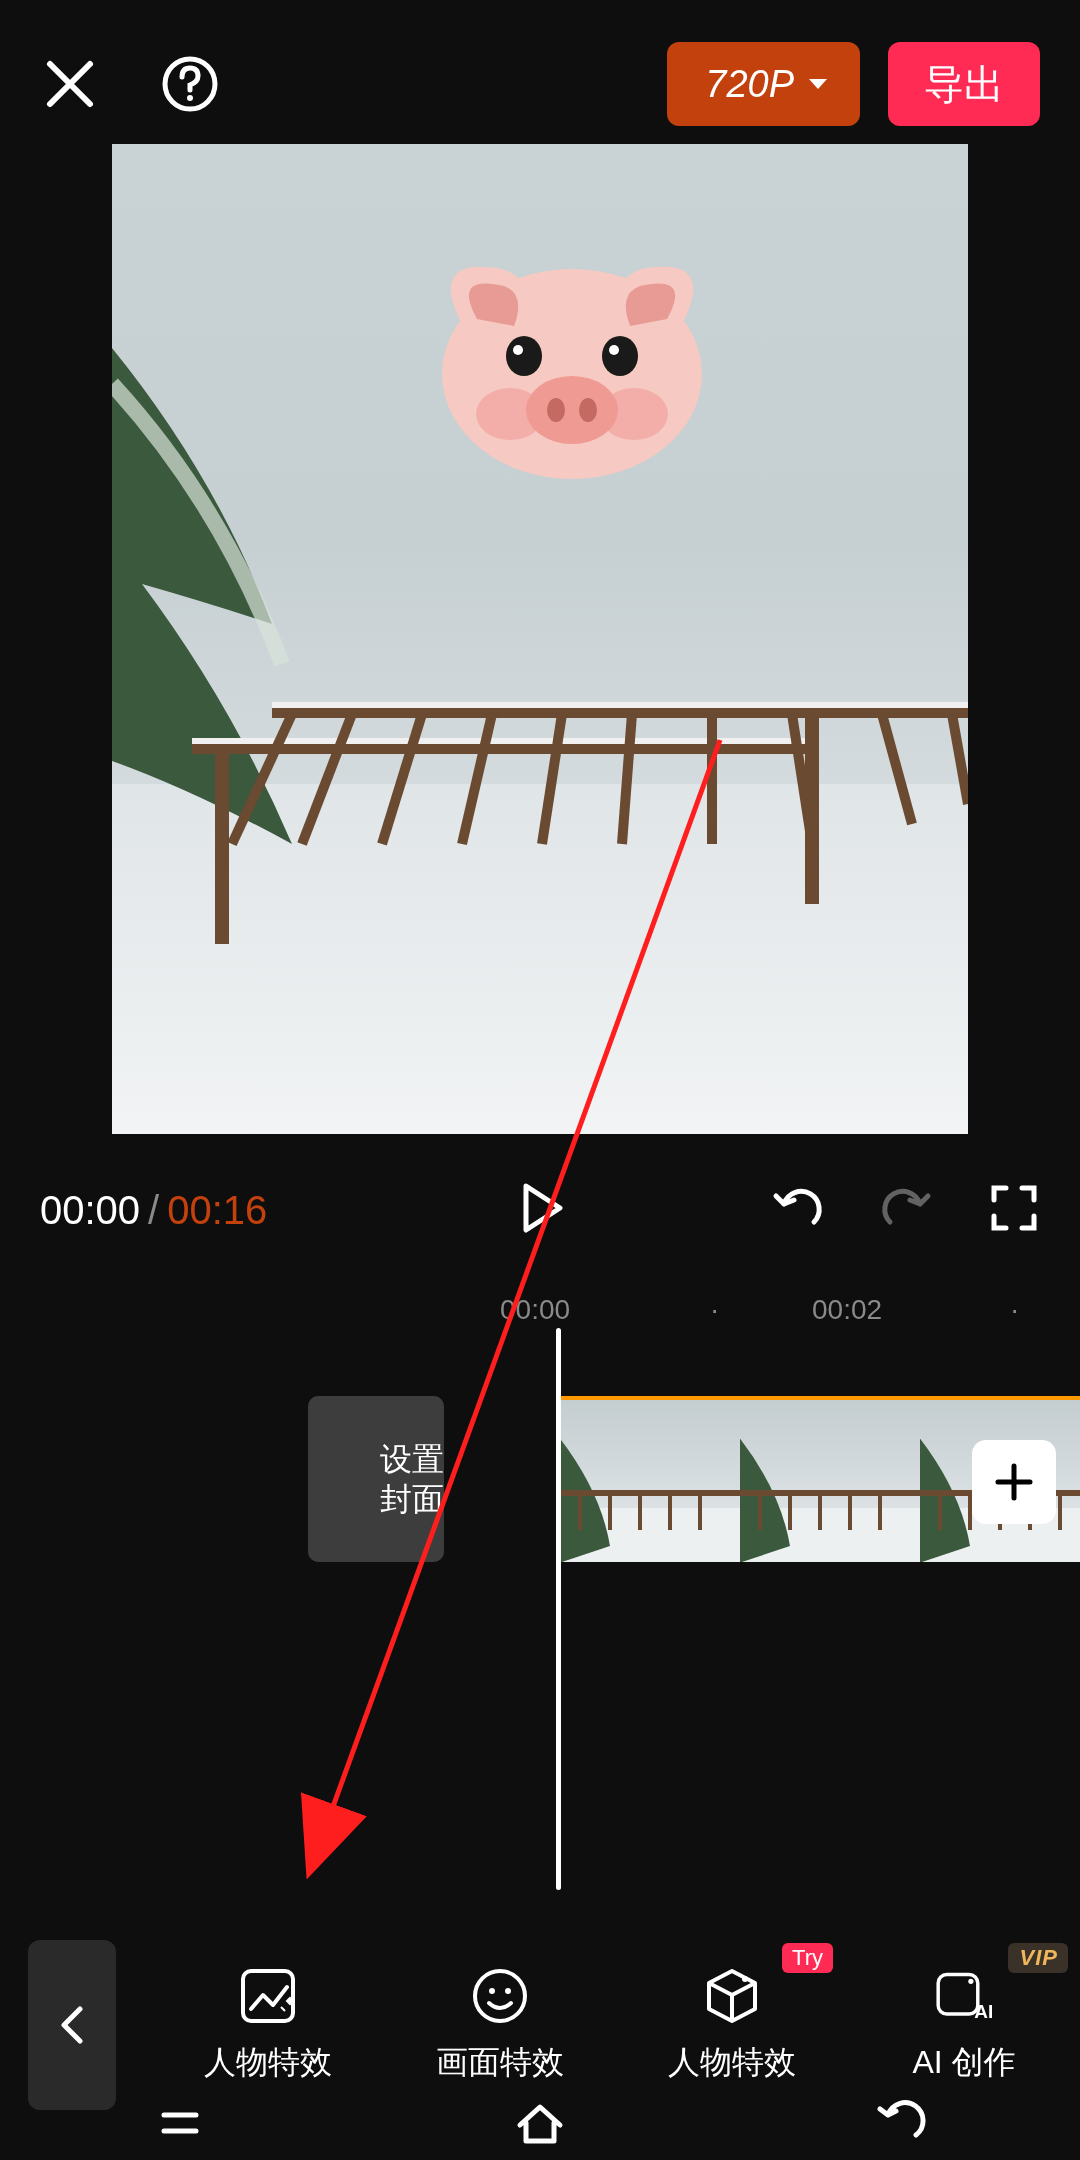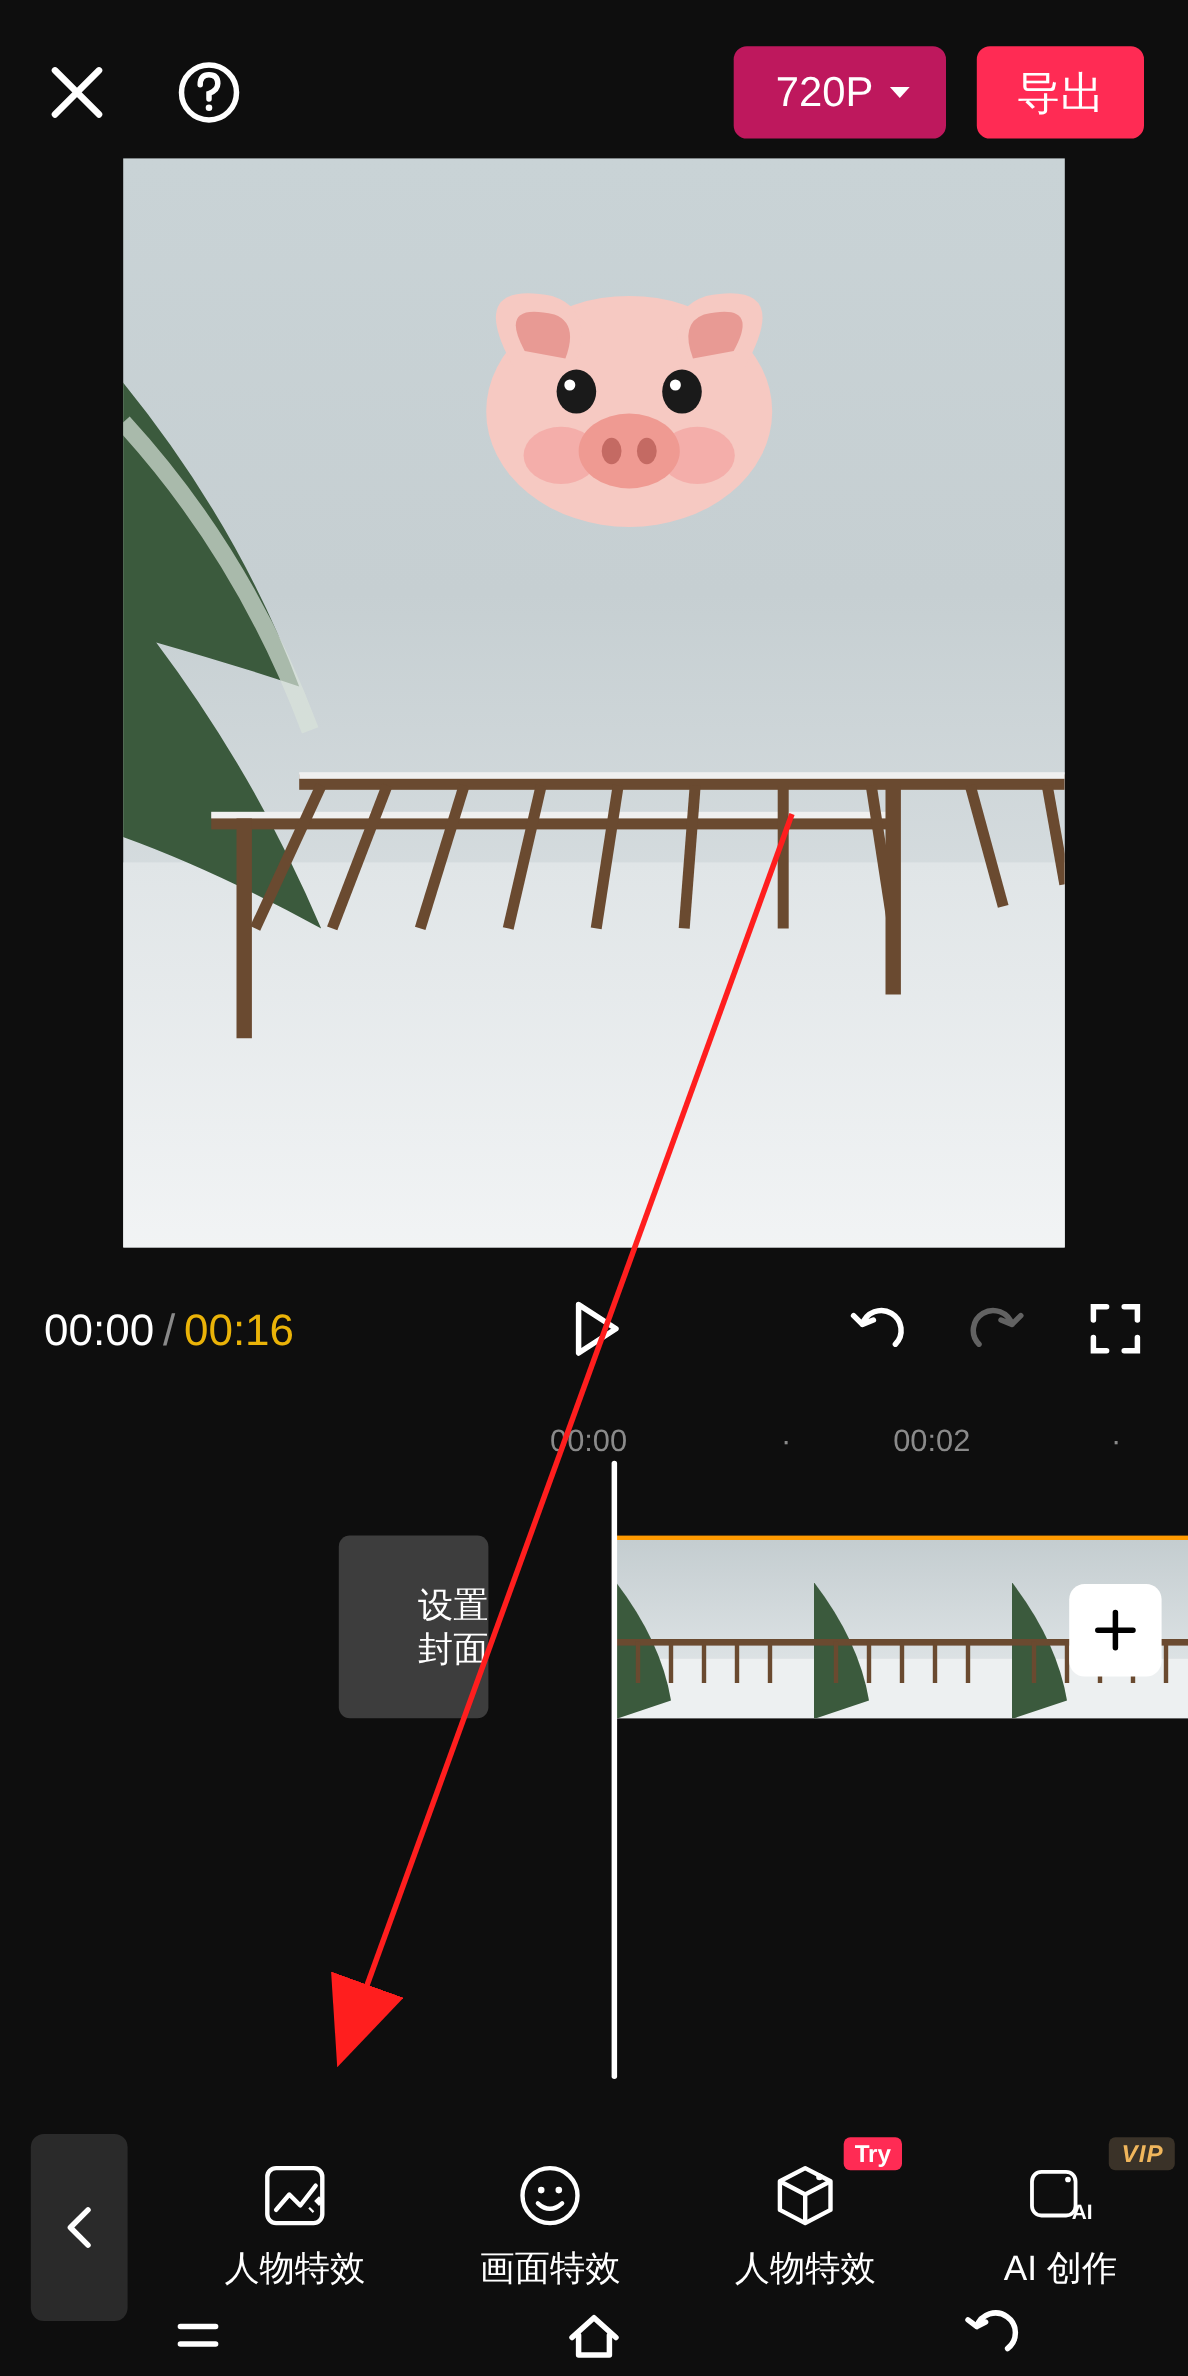--- a/index.html
+++ b/index.html
@@ -23,27 +23,28 @@
     display: flex;
     align-items: center;
     padding: 0 40px;
   }
   .topbar .close-icon { width: 60px; height: 60px; }
   .topbar .help-icon  { margin-left: 60px; width: 60px; height: 60px; }
   .topbar .spacer { flex: 1; }
   .res-btn {
     height: 84px;
     padding: 0 30px 0 38px;
-    background: #be185d;
+    background: #c2410c;
     border-radius: 12px;
     display: flex;
     align-items: center;
     font-size: 38px;
     color: #fff;
     gap: 12px;
+    font-style: italic;
   }
   .res-btn svg { width: 24px; height: 24px; }
   .export-btn {
     margin-left: 28px;
     height: 84px;
     padding: 0 36px;
     background: #ff2b54;
     border-radius: 12px;
     display: flex;
     align-items: center;
@@ -82,21 +83,21 @@
     top: 1160px;
     left: 0;
     width: 100%;
     height: 100px;
     display: flex;
     align-items: center;
     padding: 0 40px;
   }
   .time-cur { font-size: 40px; color: #fff; }
   .time-sep { font-size: 40px; color: #8a8a8a; margin: 0 8px; }
-  .time-tot { font-size: 40px; color: #eab308; }
+  .time-tot { font-size: 40px; color: #c2410c; }
   .playrow .center { position:absolute; left:50%; transform:translateX(-50%); }
   .play-icon svg { width: 56px; height: 56px; }
   .playrow .right { position:absolute; right: 40px; display:flex; gap: 56px; align-items:center; }
   .icon-lg svg { width: 52px; height: 52px; }
   .disabled { opacity: 0.35; }
 
   
   .ruler {
     position: absolute;
     top: 1280px;
@@ -221,23 +222,23 @@
   .tool {
     flex: 1;
     display:flex; flex-direction:column; align-items:center;
     position: relative;
     color:#fff;
     gap: 14px;
   }
   .tool svg { width: 62px; height: 62px; }
   .tool .lbl { font-size: 32px; }
   .badge-try {
-    position:absolute; top:-22px; right:28px;
+    position:absolute; top:-22px; right:15px;
     background:#ff2b54; color:#fff;
-    font-size:22px; font-weight:700;
+    font-size:22px; font-weight:400;
     padding: 2px 10px; border-radius: 6px;
   }
   .badge-vip {
     position:absolute; top:-22px; right:12px;
     background:#3a3228; color:#f0b65c;
     font-size:22px; font-weight:800; font-style:italic;
     padding: 2px 10px 2px 12px; border-radius: 6px;
     letter-spacing: 1px;
   }
 

